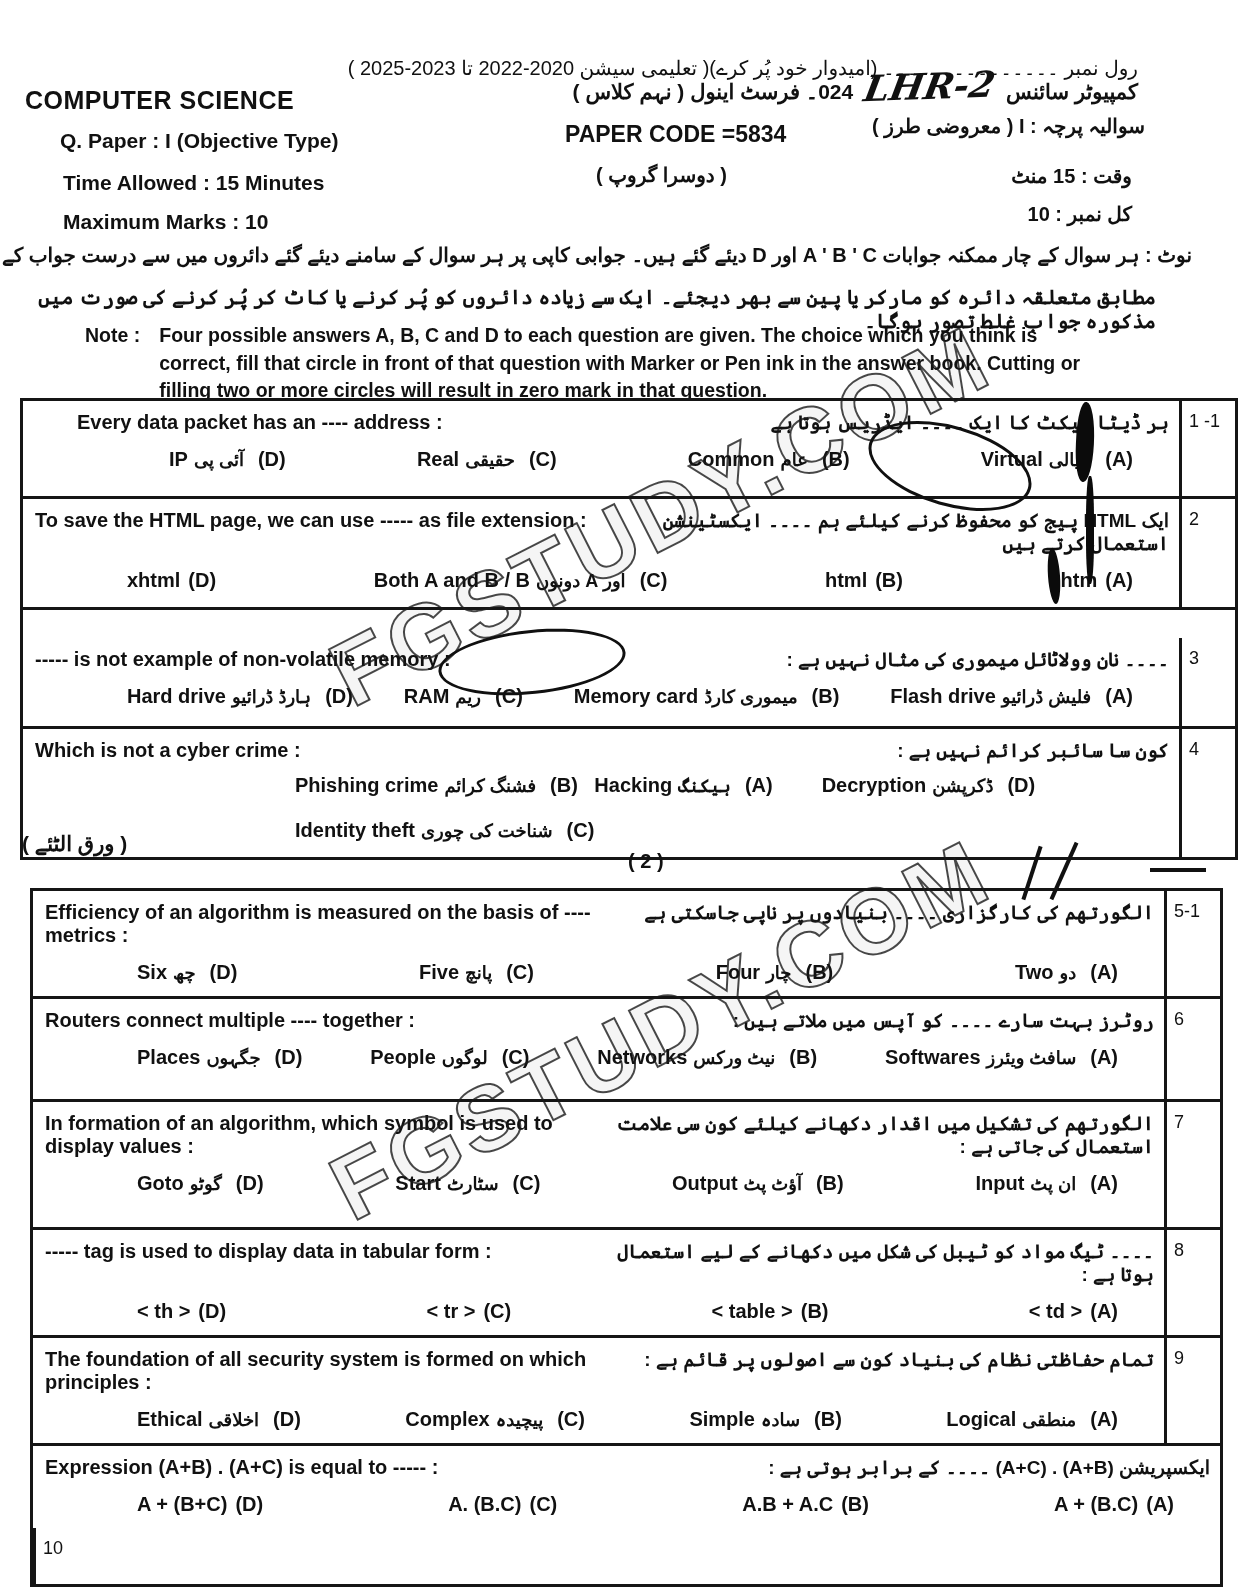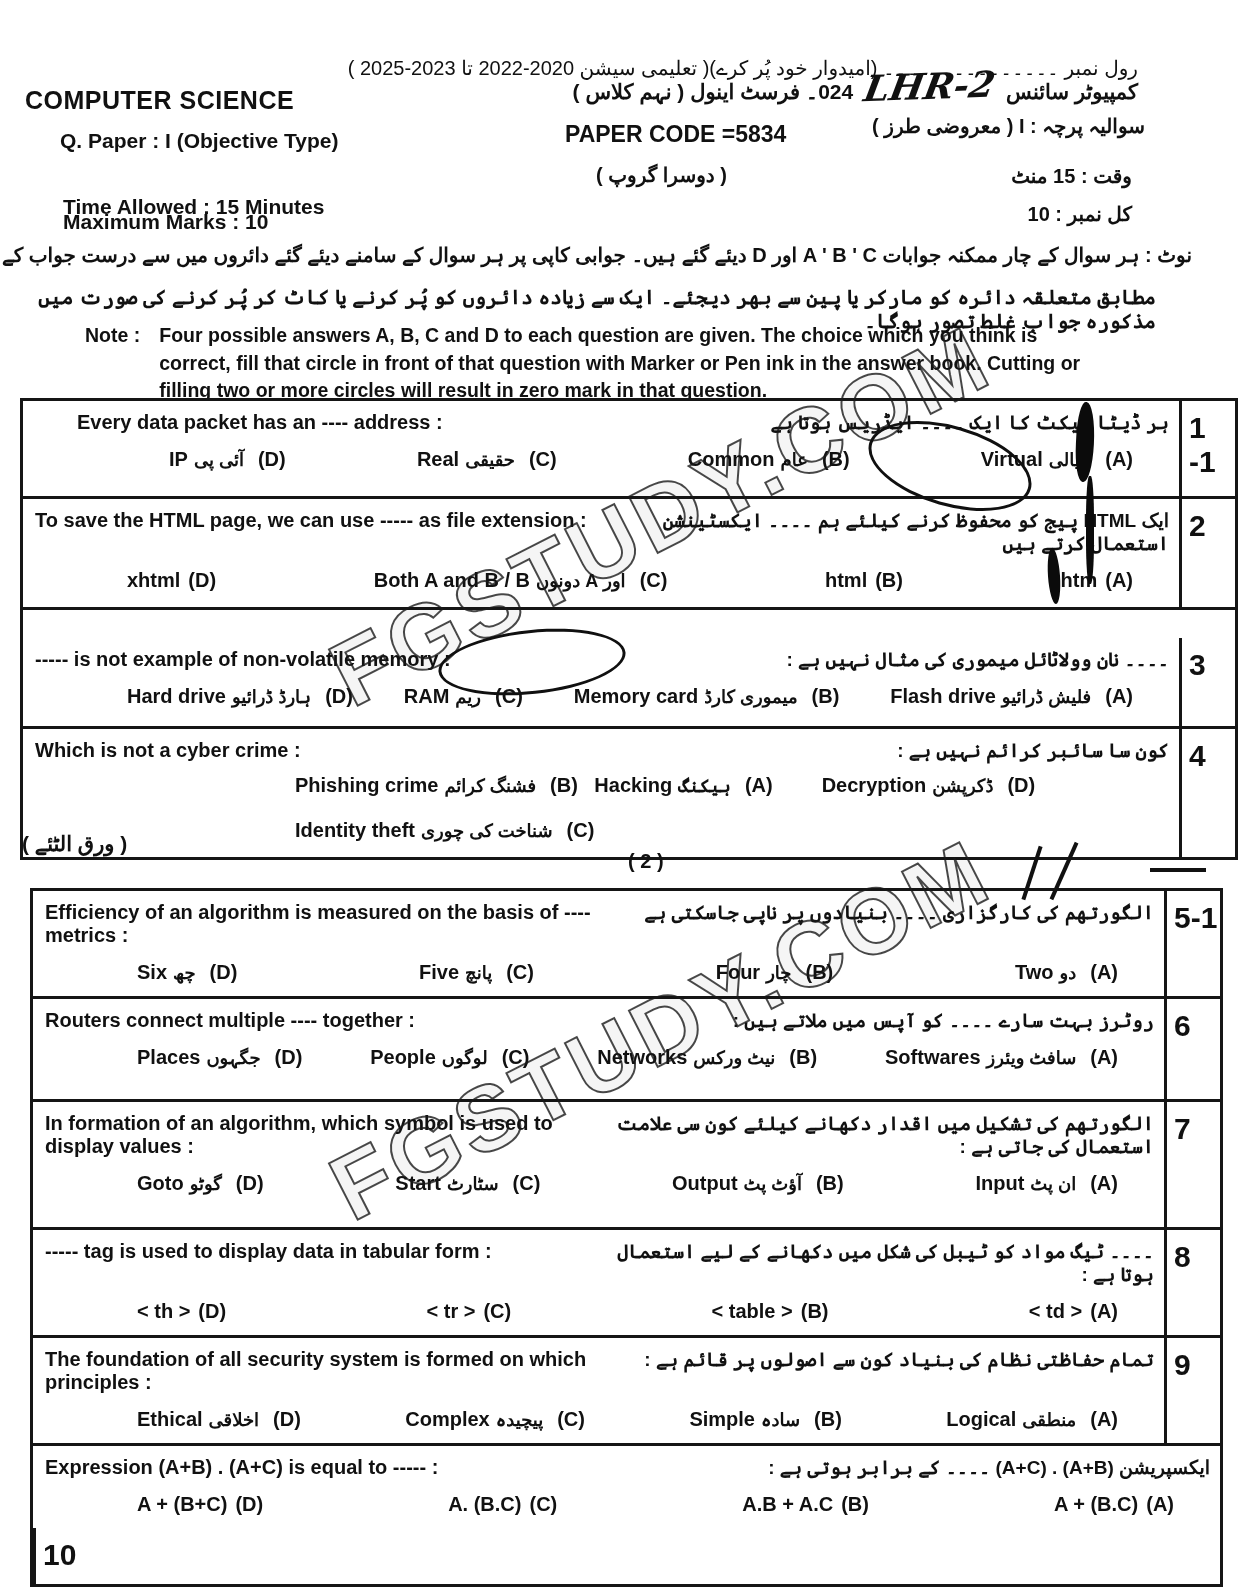--- a/index.html
+++ b/index.html
@@ -12,38 +12,38 @@
   .h-roll{top:24px; right:112px; font-size:20px; font-weight:400; direction:rtl;margin-top:32px;}
   .h-subj-en{top:86px; left:25px; font-size:25px; font-weight:800; letter-spacing:.5px;}
   .h-subj-ur{top:68px; right:112px; font-size:21px; font-weight:600; direction:rtl;}
   .handwritten{
     display:inline-block; font-family:"DejaVu Serif", serif; font-style:italic; font-weight:700;
     font-size:36px; transform:skewX(-12deg) rotate(-2deg); margin:0 6px; line-height:1;
   }
   .h-paper-en{top:129px; left:60px; font-size:21px; font-weight:600;}
   .h-code{top:121px; left:565px; font-size:23px; font-weight:800;}
   .h-paper-ur{top:114px; right:105px; font-size:20px; font-weight:600; direction:rtl;}
-  .h-time-en{top:171px; left:63px; font-size:21px; font-weight:600;margin-top:24px;}
+  .h-time-en{top:171px; left:63px; font-size:21px; font-weight:600;}
   .h-group-ur{top:163px; left:596px; font-size:20px; font-weight:600; direction:rtl;}
   .h-time-ur{top:164px; right:118px; font-size:20px; font-weight:600; direction:rtl;}
   .h-marks-en{top:210px; left:63px; font-size:21px; font-weight:600;}
   .h-marks-ur{top:202px; right:118px; font-size:20px; font-weight:600; direction:rtl;}
   
   .n-ur1{top:243px; right:58px; font-size:20px; font-weight:600; direction:rtl;}
   .n-ur2{top:285px; right:94px; font-size:20px; font-weight:600; direction:rtl;}
   .n-en{top:322px; left:85px; width:1010px; display:flex; font-size:19.5px; font-weight:600; line-height:1.42;}
   .n-en .lbl{flex:0 0 auto; margin-right:19px;}
   
   .qtable{border:3px solid #151515;}
   #table1{top:398px; left:20px; width:1212px;}
   #table2{top:888px; left:30px; width:1187px;}
   .qrow{display:flex; border-bottom:3px solid #151515;}
   .qrow:last-child{border-bottom:none;}
   .qbody{flex:1 1 auto; padding:10px 10px 8px 12px; min-width:0;}
-  .qnum{flex:0 0 46px; border-left:3px solid #151515; font-size:30px; font-weight:700; padding:10px 0 0 7px;}
+  .qnum{flex:0 0 46px; border-left:3px solid #151515; font-size:18px; font-weight:400; padding:10px 0 0 7px;}
   .qhead{display:flex; justify-content:space-between; align-items:flex-start; gap:14px;}
   .q-en{font-size:20px; font-weight:600; max-width:580px;}
   .q-ur{font-size:19px; font-weight:600; direction:rtl; text-align:right; max-width:560px;}
   .opts{display:flex; justify-content:space-between; padding:14px 36px 4px 92px; align-items:baseline;}
   .opts-grid{display:grid; grid-template-columns:1fr 1fr 1fr; row-gap:22px; padding:12px 120px 4px 260px;}
   .opt{white-space:nowrap; font-size:20px; font-weight:600;}
   .opt-ur{font-size:18px; direction:rtl; margin:0 6px;}
   .opt-label{margin-left:8px;}
   
   .turn-over{top:832px; left:22px; font-size:21px; font-weight:700; direction:rtl;}

